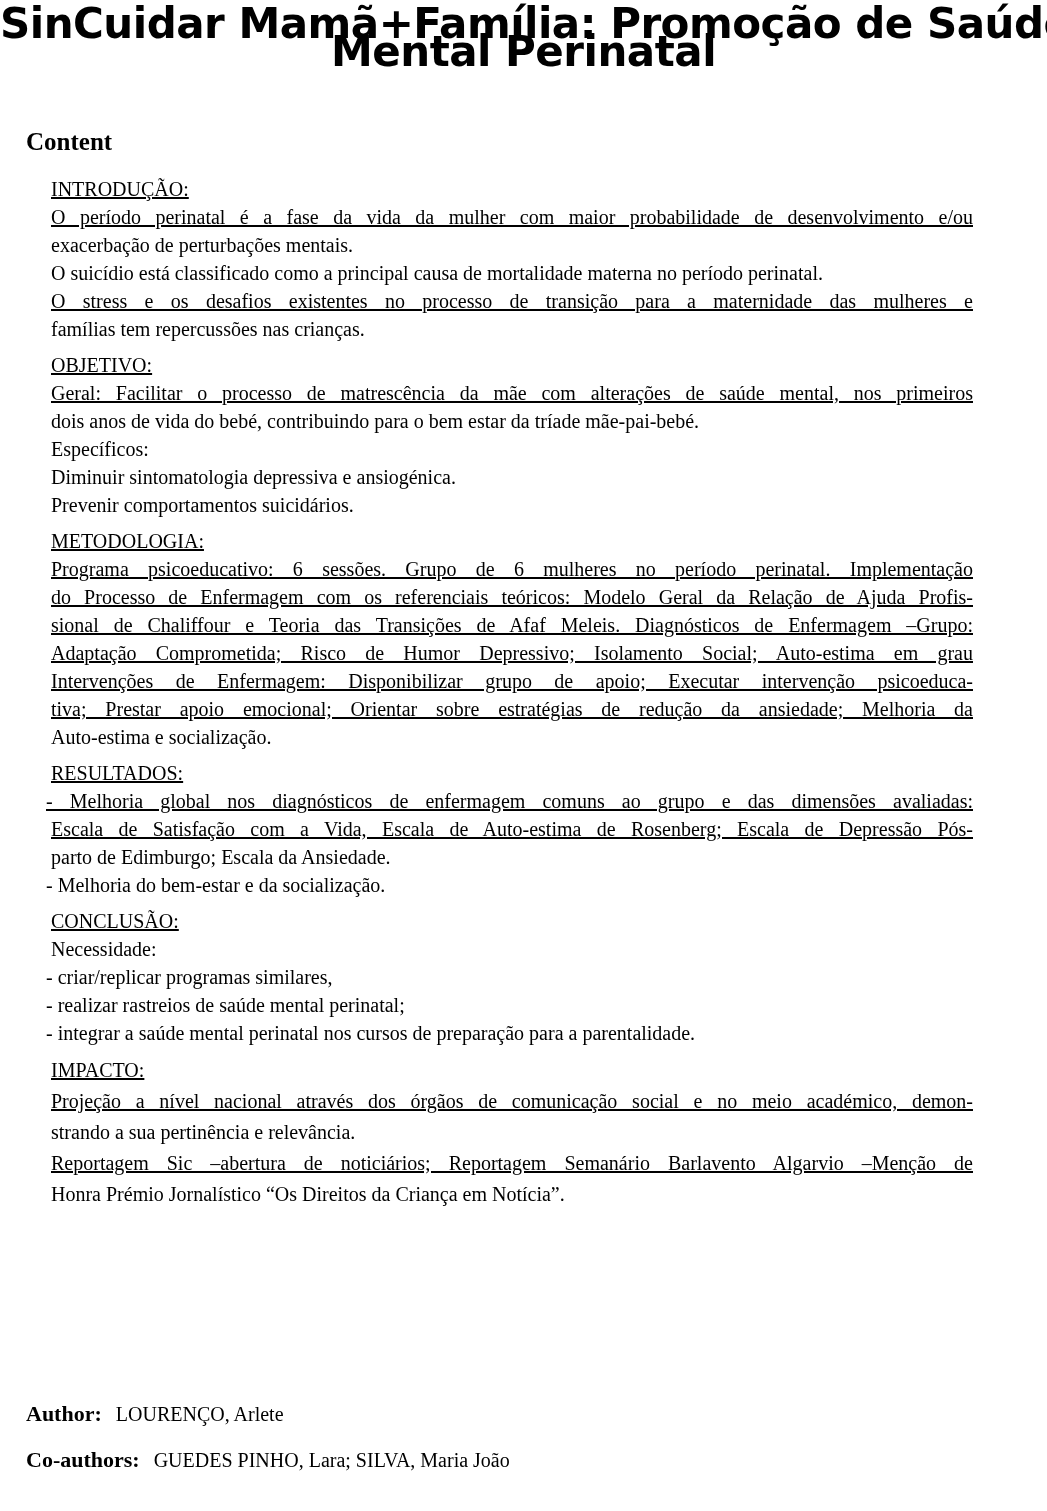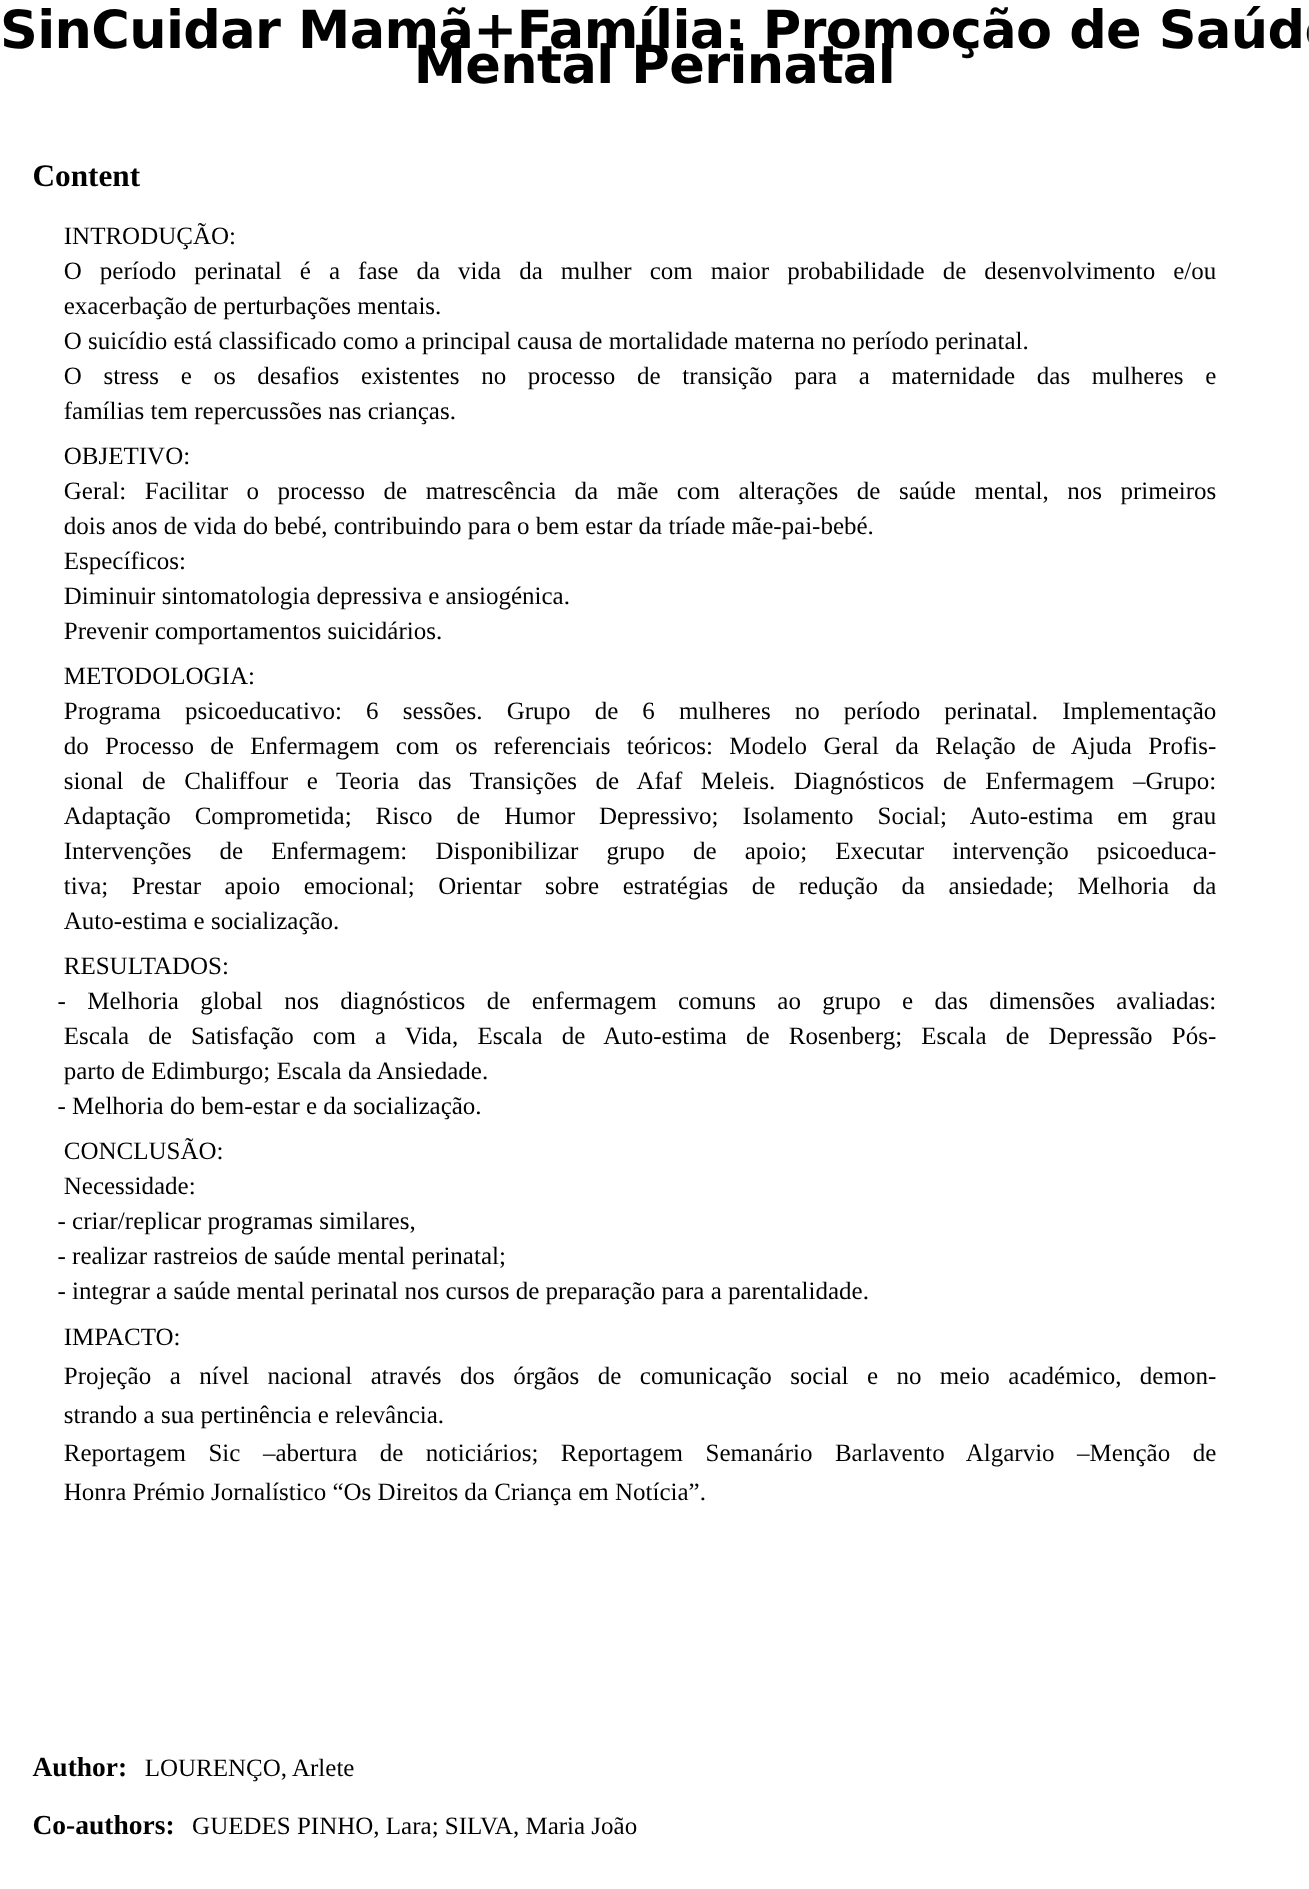--- a/index.html
+++ b/index.html
@@ -15,27 +15,28 @@
   .title .line { display: block; }
   .content-heading {
     position: absolute; left: 26px; top: 128px;
     font-family: "Liberation Serif", serif; font-weight: bold; font-size: 25px;
   }
   .body-block {
     position: absolute; left: 51px; top: 175px; width: 922px;
     font-size: 20px;
   }
   .section { margin-bottom: 8px; }
-  .section .label { line-height: 28px; height: 28px; }
+  .section .label { line-height: 28px; height: 28px; text-decoration: underline; }
   .line {
     display: block; white-space: nowrap; line-height: 28px; height: 28px;
   }
   .justify {
     text-align: justify; text-align-last: justify; white-space: normal;
     overflow: hidden;
+    text-decoration: underline;
   }
   .outdent { margin-left: -5px; }
   .impact .line { line-height: 31px; height: 31px; }
   .meta {
     position: absolute; left: 26px; font-size: 20px; line-height: 28px; white-space: nowrap;
   }
   .meta .key { font-weight: bold; font-size: 22px; margin-right: 14px; }
   .author-row { top: 1400px; }
   .coauthor-row { top: 1446px; }
 </style>

